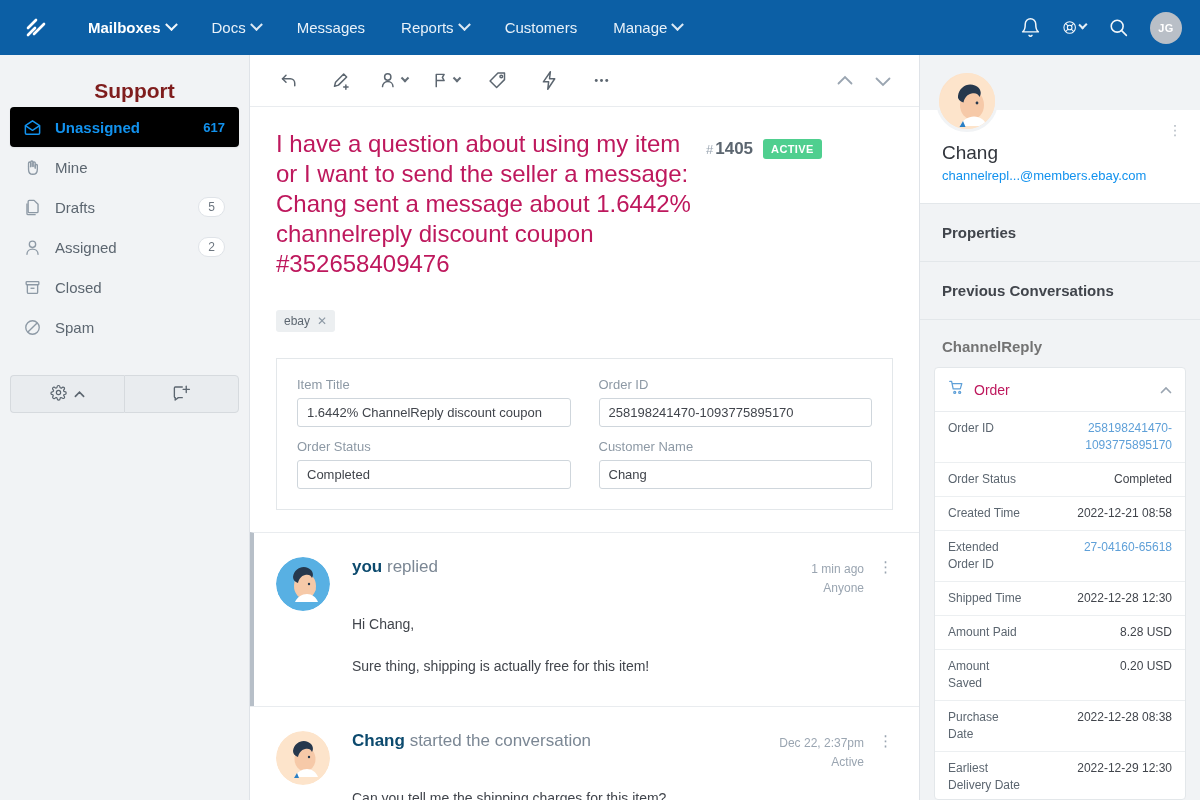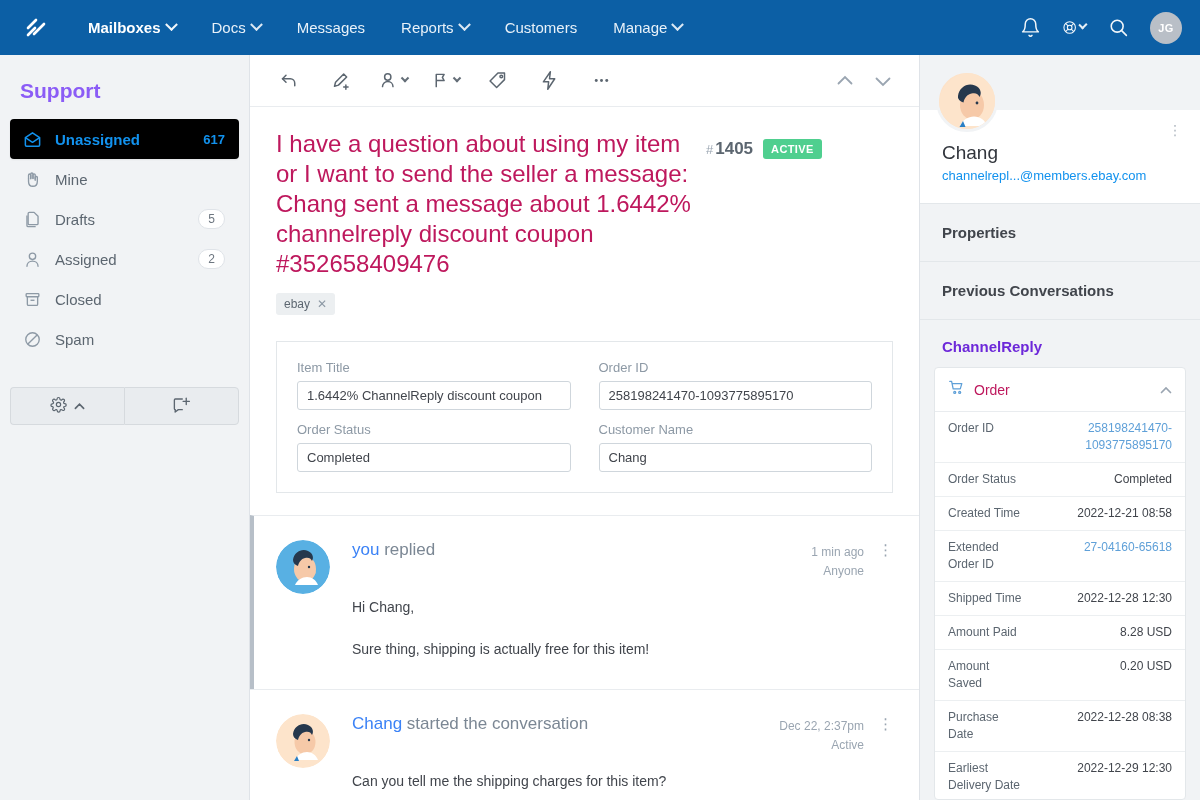--- a/index.html
+++ b/index.html
@@ -37,21 +37,21 @@
 
   
   .body-row { flex: 1; display: flex; min-height: 0; }
 
   
   .sidebar {
     width: 250px; flex: 0 0 250px; background: #f1f3f5;
     border-right: 1px solid #dfe3e8; padding-top: 18px;
     display: flex; flex-direction: column;
   }
-  .sidebar-title { font-size: 21px; font-weight: bold; color: #8b5cf6; padding: 6px 0 16px 20px; }
+  .sidebar-title { font-size: 21px; font-weight: bold; color: #7f1d1d; padding: 6px 0 4px 20px; text-align: center; }
   .folder {
     display: flex; align-items: center; height: 40px; margin: 0 10px 0 10px;
     padding: 0 14px 0 12px; border-radius: 4px; cursor: pointer; gap: 13px;
     font-size: 15px; color: #5c6670;
   }
   .folder.active { background: #000000; color: #1292ee; font-weight: bold; box-shadow: 0 1px 2px rgba(0,0,0,.07); }
   .folder .f-icon { width: 20px; height: 20px; display:flex; align-items:center; justify-content:center; flex:0 0 20px; }
   .folder .f-label { flex: 1; }
   .folder .f-count { font-size: 13px; color: #1292ee; font-weight: bold; }
   .folder:not(.active) .f-count {
@@ -85,21 +85,21 @@
     font-size: 24px; line-height: 30px; font-weight: normal; color: #be185d;
     max-width: 430px; flex: 1;
   }
   .convo-meta { display: flex; align-items: center; gap: 10px; padding-top: 10px; white-space: nowrap; }
   .convo-num { font-size: 17px; font-weight: bold; color: #5c6670; }
   .convo-num .hash { font-weight: normal; color: #9aa5b1; font-size: 13px; margin-right: 2px; }
   .badge-active {
     background: #4fcf8f; color: #ffffff; font-size: 11px; font-weight: bold;
     letter-spacing: .4px; padding: 4px 8px; border-radius: 3px;
   }
-  .tags { margin-top: 14px; display: flex; gap: 8px; }
+  .tags { margin-top: 31px; display: flex; gap: 8px; }
   .tag {
     background: #eceff1; color: #5c6670; font-size: 12px; border-radius: 3px;
     padding: 4px 8px; display: inline-flex; align-items: center; gap: 7px; cursor: pointer;
   }
   .tag .x { color: #8d99a5; font-size: 12px; }
 
   .cfields {
     margin: 26px 26px 0 26px; border: 1px solid #e3e7ea; border-radius: 0;
     padding: 18px 20px 20px 20px; display: grid; grid-template-columns: 1fr 1fr;
     gap: 12px 28px; background: #fff;
@@ -111,42 +111,42 @@
     background: #fff; outline: none;
   }
 
   .thread { margin-top: 22px; }
   .msg { display: flex; padding: 24px 26px 28px 26px; border-top: 1px solid #e9ecef; position: relative; }
   .msg.mine { border-left: 4px solid #b7bfc8; padding-left: 22px; }
   .msg-avatar { width: 54px; height: 54px; border-radius: 50%; flex: 0 0 54px; margin-right: 22px; overflow: hidden; }
   .msg-body { flex: 1; min-width: 0; }
   .msg-head { display: flex; align-items: flex-start; }
   .msg-who { font-size: 17px; flex: 1; }
-  .msg-who .who-name { font-weight: normal; color: #3b82f6; }
+  .msg-who .who-name { font-weight: bold; color: #0c4a6e; }
   .msg-who .who-action { color: #7b8794; }
   .msg-right { text-align: right; font-size: 12px; color: #9aa5b1; line-height: 19px; padding-top: 3px; display:flex; align-items:flex-start; gap:14px;}
   .msg-right .stamps { text-align: right; }
   .kebab { color: #9aa5b1; cursor: pointer; line-height: 14px; font-size: 15px; }
   .msg-text { margin-top: 14px; font-size: 14px; line-height: 24px; color: #41454c; }
   .msg-text p + p { margin-top: 18px; }
 
   
   .rightbar { width: 280px; flex: 0 0 280px; background: #f1f3f5; display: flex; flex-direction: column; overflow: hidden; }
   .cust-card { background: #ffffff; margin-top: 55px; padding: 0 22px 20px 22px; position: relative; border-bottom: 1px solid #e3e7ea; }
   .cust-avatar {
     width: 62px; height: 62px; border-radius: 50%; background: #fde2c8;
     position: absolute; top: -40px; left: 16px; overflow: hidden;
     border: 3px solid #f1f3f5;
   }
   .cust-kebab { position: absolute; top: 14px; right: 18px; color: #b0b8c1; cursor: pointer; font-size: 14px; line-height: 13px; }
   .cust-name { font-size: 19px; color: #31353c; padding-top: 32px; }
   .cust-email { font-size: 13px; color: #1292ee; margin-top: 4px; cursor: pointer; }
 
   .rb-section { font-size: 15px; font-weight: bold; color: #41454c; padding: 20px 22px; border-bottom: 1px solid #e3e7ea; cursor: pointer; }
-  .rb-app-title { font-size: 15px; font-weight: bold; color: #6d28d9; padding: 18px 22px 12px 22px; }
+  .rb-app-title { font-size: 15px; font-weight: bold; color: #737373; padding: 18px 22px 12px 22px; }
 
   .app-card { margin: 0 14px; border: 1px solid #e3e7ea; border-radius: 4px; background: #fff; overflow: hidden; }
   .app-card-head {
     display: flex; align-items: center; gap: 9px; padding: 11px 13px;
     border-bottom: 1px solid #e9ecef; cursor: pointer;
   }
   .app-card-head .ttl { flex: 1; font-size: 14px; color: #be185d; }
   .app-row { display: flex; padding: 8px 13px; border-bottom: 1px solid #eceff1; font-size: 12px; line-height: 17px; }
   .app-row:last-child { border-bottom: none; }
   .app-row .k { color: #5c6670; flex: 0 0 78px; }

